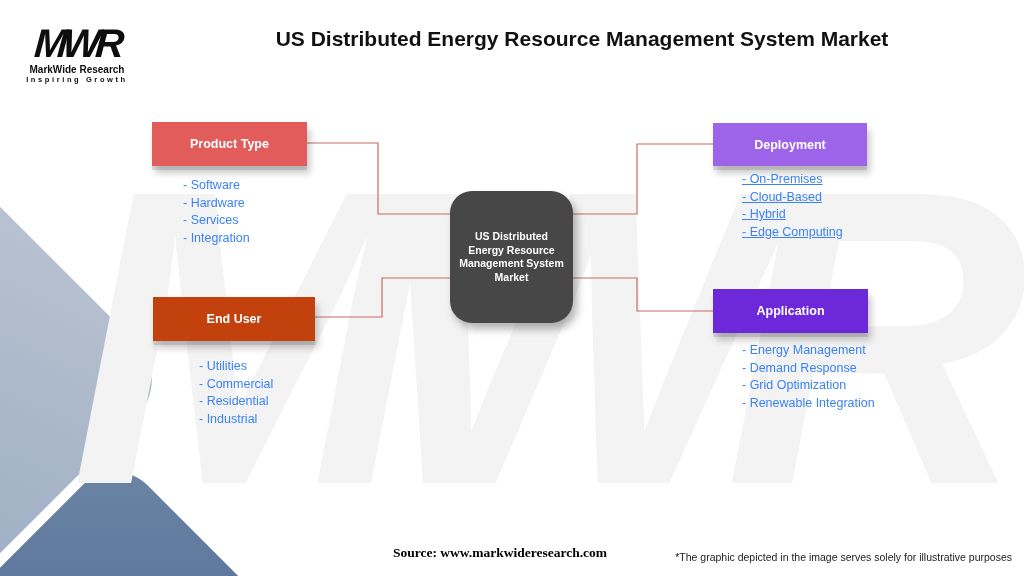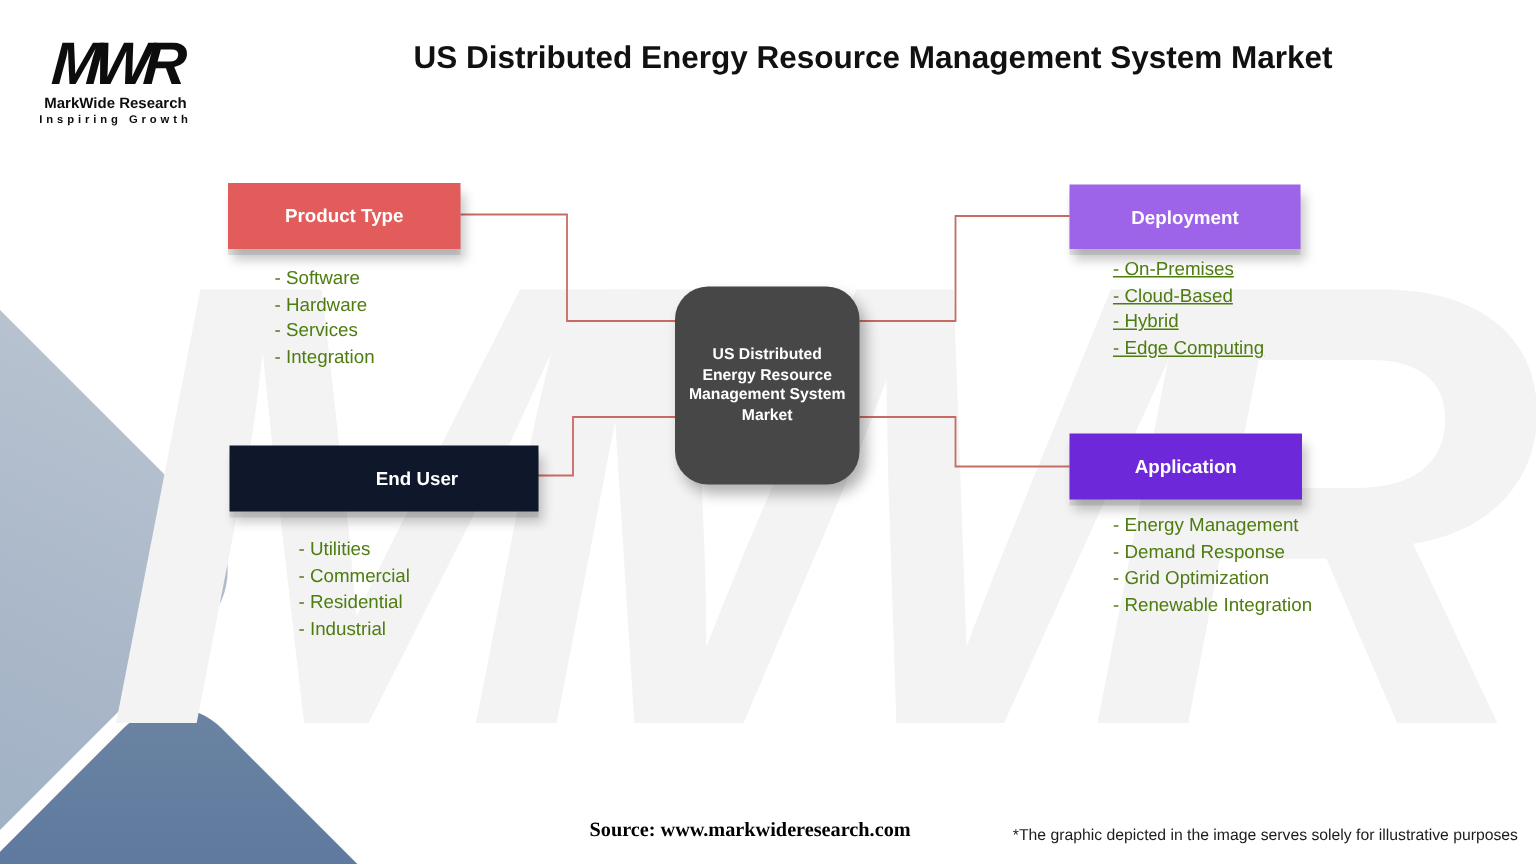--- a/index.html
+++ b/index.html
@@ -43,21 +43,21 @@
     color:#ffffff;font-size:12.5px;font-weight:bold;
     box-shadow:0 4px 0 rgba(0,0,0,0.10), 3px 7px 7px rgba(0,0,0,0.22);
   }
   .pos-product{left:152px;top:122px;width:155px;height:44px;}
   .pos-deployment{left:713px;top:123px;width:154px;height:43px;}
   .pos-enduser{left:153px;top:297px;width:162px;height:44px;}
   .pos-application{left:713px;top:289px;width:155px;height:44px;}
   
   .item-list{
     position:absolute;z-index:2;list-style:none;margin:0;padding:0;
-    font-size:12.5px;color:#4d7c0f;line-height:17.5px;
+    font-size:12.5px;color:#3b82f6;line-height:17.5px;
   }
   .pos-product-list{left:183px;top:177px;}
   .pos-deployment-list{left:742px;top:171px;text-decoration:underline;}
   .pos-enduser-list{left:183px;top:358px;margin-left:16px;}
   .pos-application-list{left:742px;top:342px;}
   
   .center-node{
     position:absolute;left:450px;top:191px;width:123px;height:132px;z-index:2;
     border-radius:22px;display:flex;flex-direction:column;align-items:center;justify-content:center;
     color:#ffffff;font-size:10.5px;font-weight:bold;line-height:13.5px;text-align:center;
@@ -112,21 +112,21 @@
   <div class="branch-box pos-deployment" style="background-color: rgb(157, 100, 234);">
     <span>Deployment</span>
   </div>
   <ul class="item-list pos-deployment-list">
     <li>- On-Premises</li>
     <li>- Cloud-Based</li>
     <li>- Hybrid</li>
     <li>- Edge Computing</li>
   </ul>
 
-  <div class="branch-box pos-enduser" style="background-color: #0f172a; padding-left: 44px;">
+  <div class="branch-box pos-enduser" style="background-color: #c2410c;">
     <span>End User</span>
   </div>
   <ul class="item-list pos-enduser-list">
     <li>- Utilities</li>
     <li>- Commercial</li>
     <li>- Residential</li>
     <li>- Industrial</li>
   </ul>
 
   <div class="branch-box pos-application" style="background-color: #6d28d9;">

